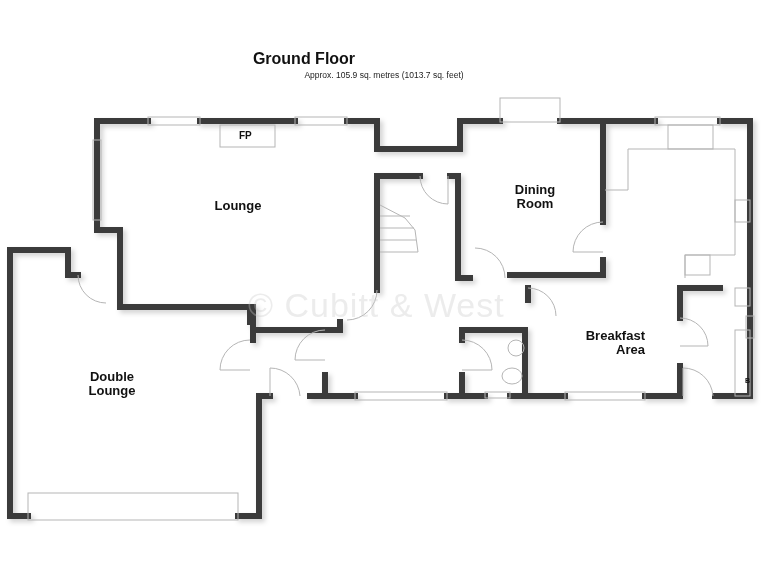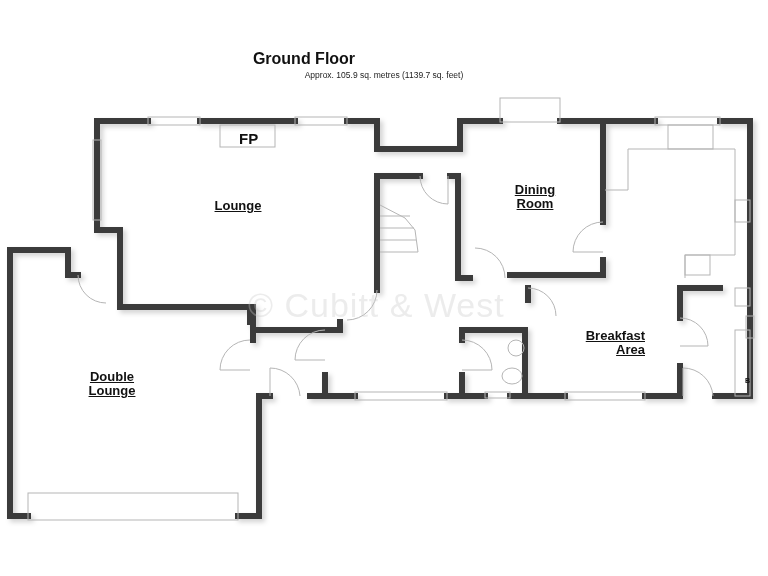--- a/index.html
+++ b/index.html
@@ -1,29 +1,29 @@
 <!DOCTYPE html>
 <html><head>
 <meta charset="utf-8">
 <style>
   html, body { margin: 0; padding: 0; background: #ffffff; }
   body { width: 768px; height: 576px; position: relative; overflow: hidden; font-family: "Liberation Sans", sans-serif; }
   .title { position: absolute; left: 0; width: 608px; text-align: center; top: 50px; font-size: 16px; font-weight: bold; color: #111; }
   .subtitle { position: absolute; left: 0; width: 768px; text-align: center; top: 70px; font-size: 8.5px; color: #222; }
   svg.plan { position: absolute; left: 0; top: 0; }
-  .room-label { position: absolute; font-weight: bold; font-size: 13px; color: #111; text-align: center; line-height: 14px; text-decoration: underline; }
-  .fp-label { position: absolute; font-weight: bold; font-size: 15px; color: #111; }
+  .room-label { position: absolute; font-weight: bold; font-size: 13px; color: #111; text-align: center; line-height: 14px; }
+  .fp-label { position: absolute; font-weight: bold; font-size: 10px; color: #111; }
   .b-label { position: absolute; font-weight: bold; font-size: 7px; color: #111; }
   .watermark { position: absolute; left: 248px; top: 286px; font-size: 34px; color: rgba(200,200,200,0.35); white-space: nowrap; letter-spacing: 1px; text-align: center; }
 </style>
 </head>
 <body>
 
 <div class="title">Ground Floor</div>
-<div class="subtitle">Approx. 105.9 sq. metres (1139.7 sq. feet)</div>
+<div class="subtitle">Approx. 105.9 sq. metres (1013.7 sq. feet)</div>
 
 <svg class="plan" width="768" height="576" viewBox="0 0 768 576">
   <defs>
     <filter id="sh" x="-5%" y="-5%" width="115%" height="115%">
       <feDropShadow dx="3" dy="3" stdDeviation="2.5" flood-color="#000" flood-opacity="0.18"></feDropShadow>
     </filter>
   </defs>
 
   <g fill="none" stroke="#3a3a3a" stroke-width="6" stroke-linecap="square" stroke-linejoin="miter" filter="url(#sh)">
 

